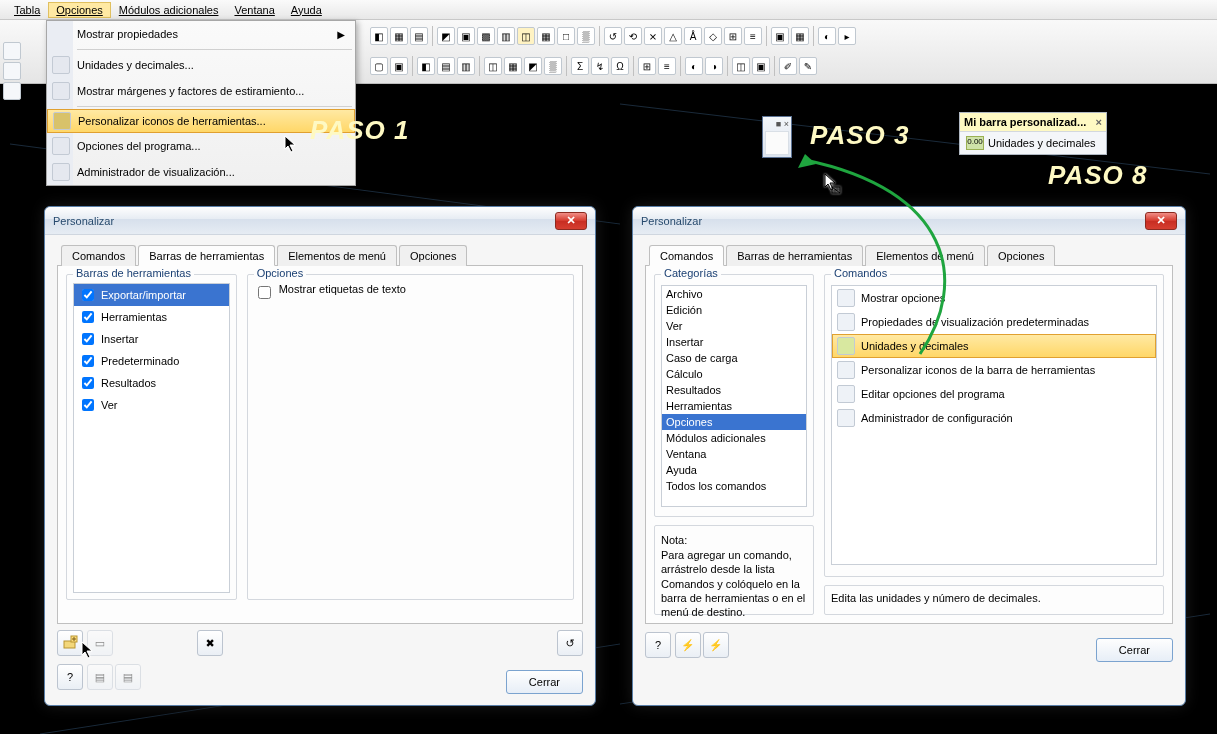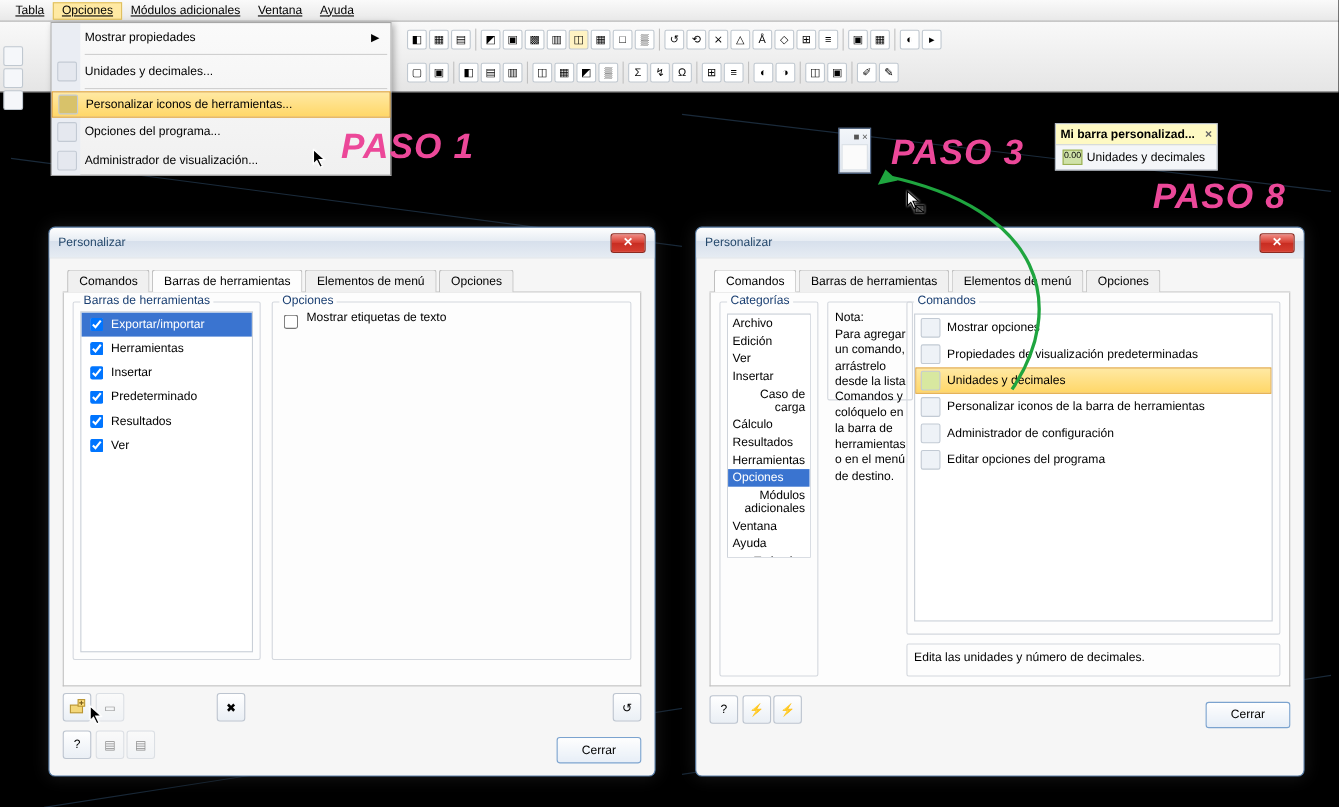--- a/index.html
+++ b/index.html
@@ -25,21 +25,21 @@
   .sidetool div { width:18px; height:18px; border:1px solid #c0c8d0; background:#f5f7fa; border-radius:2px;}
   
   .dropdown { position:absolute; left:46px; top:20px; width:310px; background:linear-gradient(#fafafa,#f0f0f0); border:1px solid #a7a7a7; box-shadow:2px 2px 6px rgba(0,0,0,.3);}
   .dditem { display:flex; align-items:center; height:26px; padding-left:30px; position:relative; cursor:default;}
   .dditem .ico { position:absolute; left:5px; width:18px; height:18px; background:#e5e8ef; border:1px solid #c3cad4; border-radius:2px;}
   .ddsep { height:1px; background:#d0d0d0; margin:2px 3px 2px 30px;}
   .dditem.hl { background:linear-gradient(#ffe9a3,#ffd768); border:1px solid #e0a030; height:24px; margin:0;}
   .ddarrow { position:absolute; right:10px; font-size:10px;}
   .iconstrip { position:absolute; left:0; top:0; bottom:0; width:26px; background:#eaedf3;}
   
-  .paso { position:absolute; color:#ec4899; font-family:"Arial Black",sans-serif; font-style:italic; font-weight:900; font-size:32px; letter-spacing:1px;}
+  .paso { position:absolute; color:#fef9c3; font-family:"Arial Black",sans-serif; font-style:italic; font-weight:900; font-size:26px; letter-spacing:1px;}
   
   .dialog { position:absolute; background:#f6f6f6; border:1px solid #5a7fa8; border-radius:6px; box-shadow:0 0 15px rgba(255,255,255,.1),0 4px 18px rgba(0,0,0,.6);}
   .dialog .titlebar { height:28px; background:linear-gradient(#fefefe,#e6ecf3 45%,#d7e0ec 46%,#e6ecf3); border-bottom:1px solid #cfd6df; border-radius:6px 6px 0 0; display:flex; align-items:center; padding:0 8px; justify-content:space-between;text-align:right;}
   .dialog .titlebar .t { color:#274a6d;}
   .closebtn { width:32px; height:18px; background:linear-gradient(#f18d86,#d4382b 50%,#c82d22 51%,#d63e30); border:1px solid #8c2a20; border-radius:3px; display:flex; align-items:center; justify-content:center; color:#fff; font-weight:bold;}
   .dbody { padding:10px 12px 10px; position:relative; }
   .tabs { display:flex; border-bottom:1px solid #bfbfbf; padding-left:4px;}
   .tab { padding:4px 10px 3px; border:1px solid #bfbfbf; border-bottom:none; margin-right:2px; margin-bottom:-1px; background:#f0f0f0; border-radius:3px 3px 0 0; cursor:default;}
   .tab.active { background:#fdfdfd; border-bottom:1px solid #fdfdfd;}
   .tabpage { background:#fdfdfd; border:1px solid #bfbfbf; border-top:none; padding:8px; height:380px; position:relative;}
@@ -153,20 +153,24 @@
   <div class="iconstrip"></div>
   <div class="dditem">
     <span>Mostrar propiedades</span>
     <span class="ddarrow">▶</span>
   </div>
   <div class="ddsep"></div>
   <div class="dditem">
     <span class="ico"></span>
     <span>Unidades y decimales...</span>
   </div>
+  <div class="dditem">
+    <span class="ico"></span>
+    <span>Mostrar márgenes y factores de estiramiento...</span>
+  </div>
   <div class="ddsep"></div>
   <div class="dditem hl">
     <span class="ico" style="background:#d8c26a"></span>
     <span>Personalizar iconos de herramientas...</span>
   </div>
   <div class="dditem">
     <span class="ico"></span>
     <span>Opciones del programa...</span>
   </div>
   <div class="dditem">
@@ -274,21 +278,21 @@
   </div>
   <div class="dbody">
     <div class="tabs">
       <div class="tab active"><span>Comandos</span></div>
       <div class="tab"><span>Barras de herramientas</span></div>
       <div class="tab"><span>Elementos de menú</span></div>
       <div class="tab"><span>Opciones</span></div>
     </div>
     <div class="tabpage" style="height:358px;">
       <div class="columns" style="height:100%;">
-        <div style="width:160px; display:flex; gap:8px;">
+        <div style="width:160px; display:flex; flex-direction:column; gap:8px;">
           <div class="groupbox" style="flex:1; padding-top:10px;">
             <span class="lbl">Categorías</span>
             <div class="listbox" style="height:222px;text-align:right;">
               <div class="li">
                   <span>Archivo</span>
                 </div>
               <div class="li">
                   <span>Edición</span>
                 </div>
               <div class="li">
@@ -346,25 +350,25 @@
               <div class="row hl">
                   <span class="ico" style="background:#d8e8a0"></span>
                   <span>Unidades y decimales</span>
                 </div>
               <div class="row">
                   <span class="ico"></span>
                   <span>Personalizar iconos de la barra de herramientas</span>
                 </div>
               <div class="row">
                   <span class="ico"></span>
-                  <span>Administrador de configuración</span>
+                  <span>Editar opciones del programa</span>
                 </div>
               <div class="row">
                   <span class="ico"></span>
-                  <span>Editar opciones del programa</span>
+                  <span>Administrador de configuración</span>
                 </div>
             </div>
           </div>
           <div class="groupbox" style="height:30px; padding:6px;">
             <span>Edita las unidades y número de decimales.</span>
           </div>
         </div>
       </div>
     </div>
     <div style="margin-top:8px; height:30px; position:relative;">

